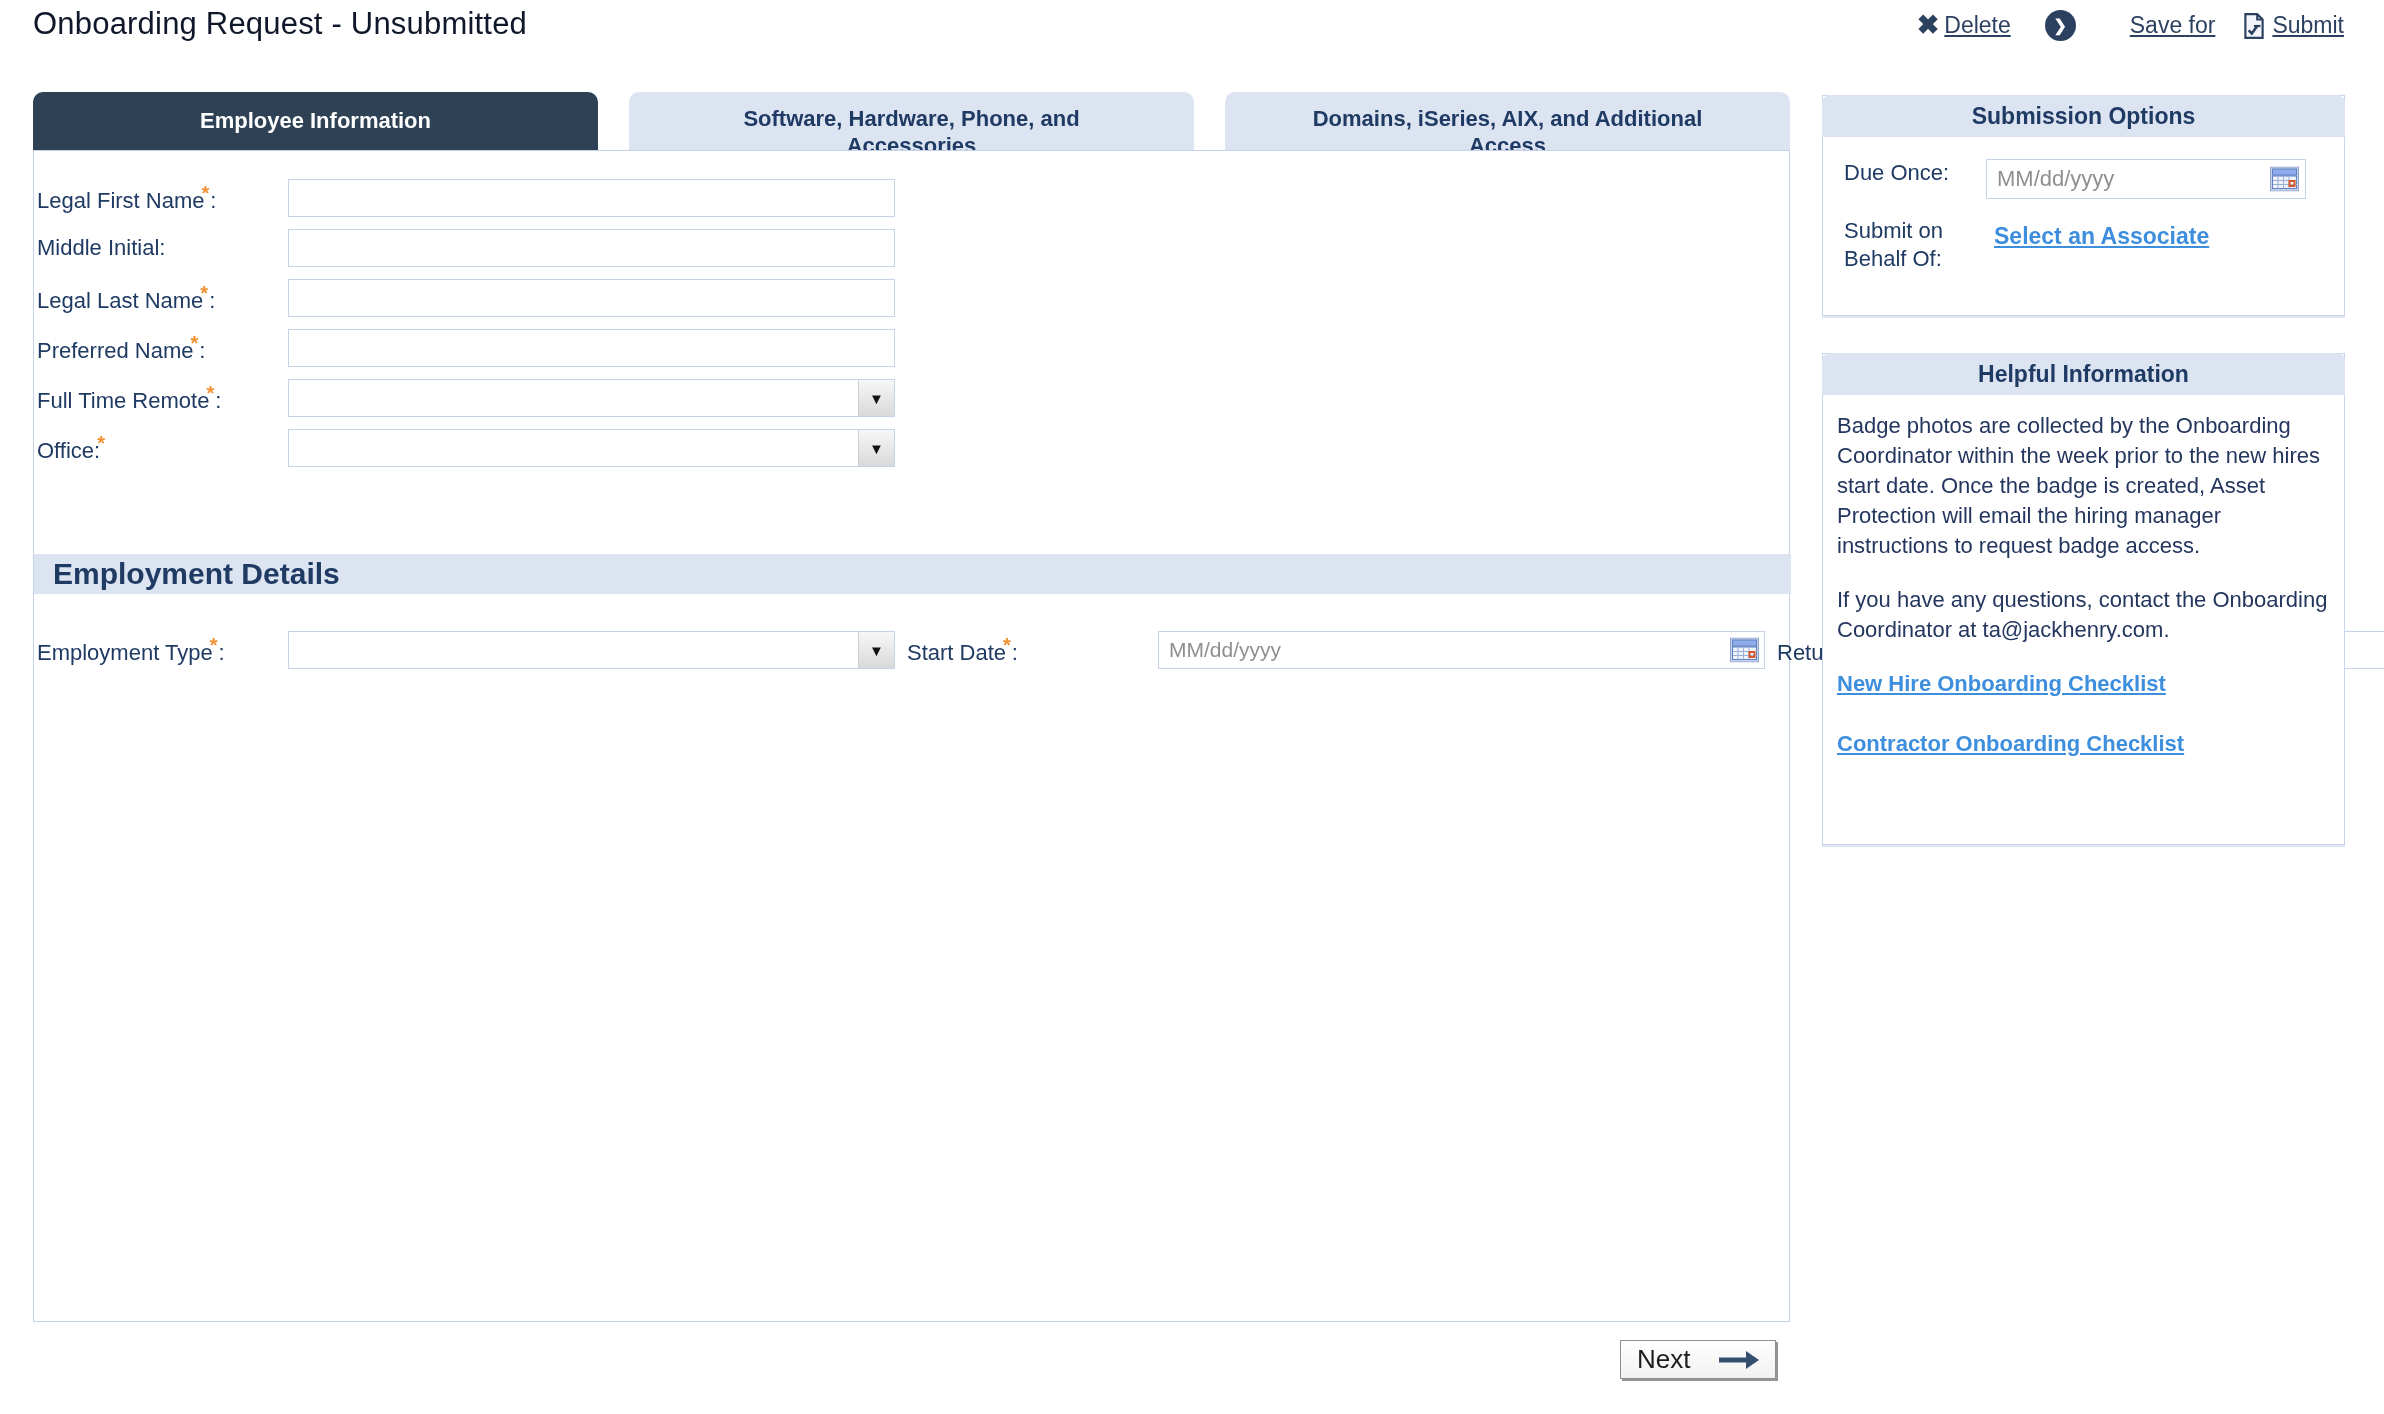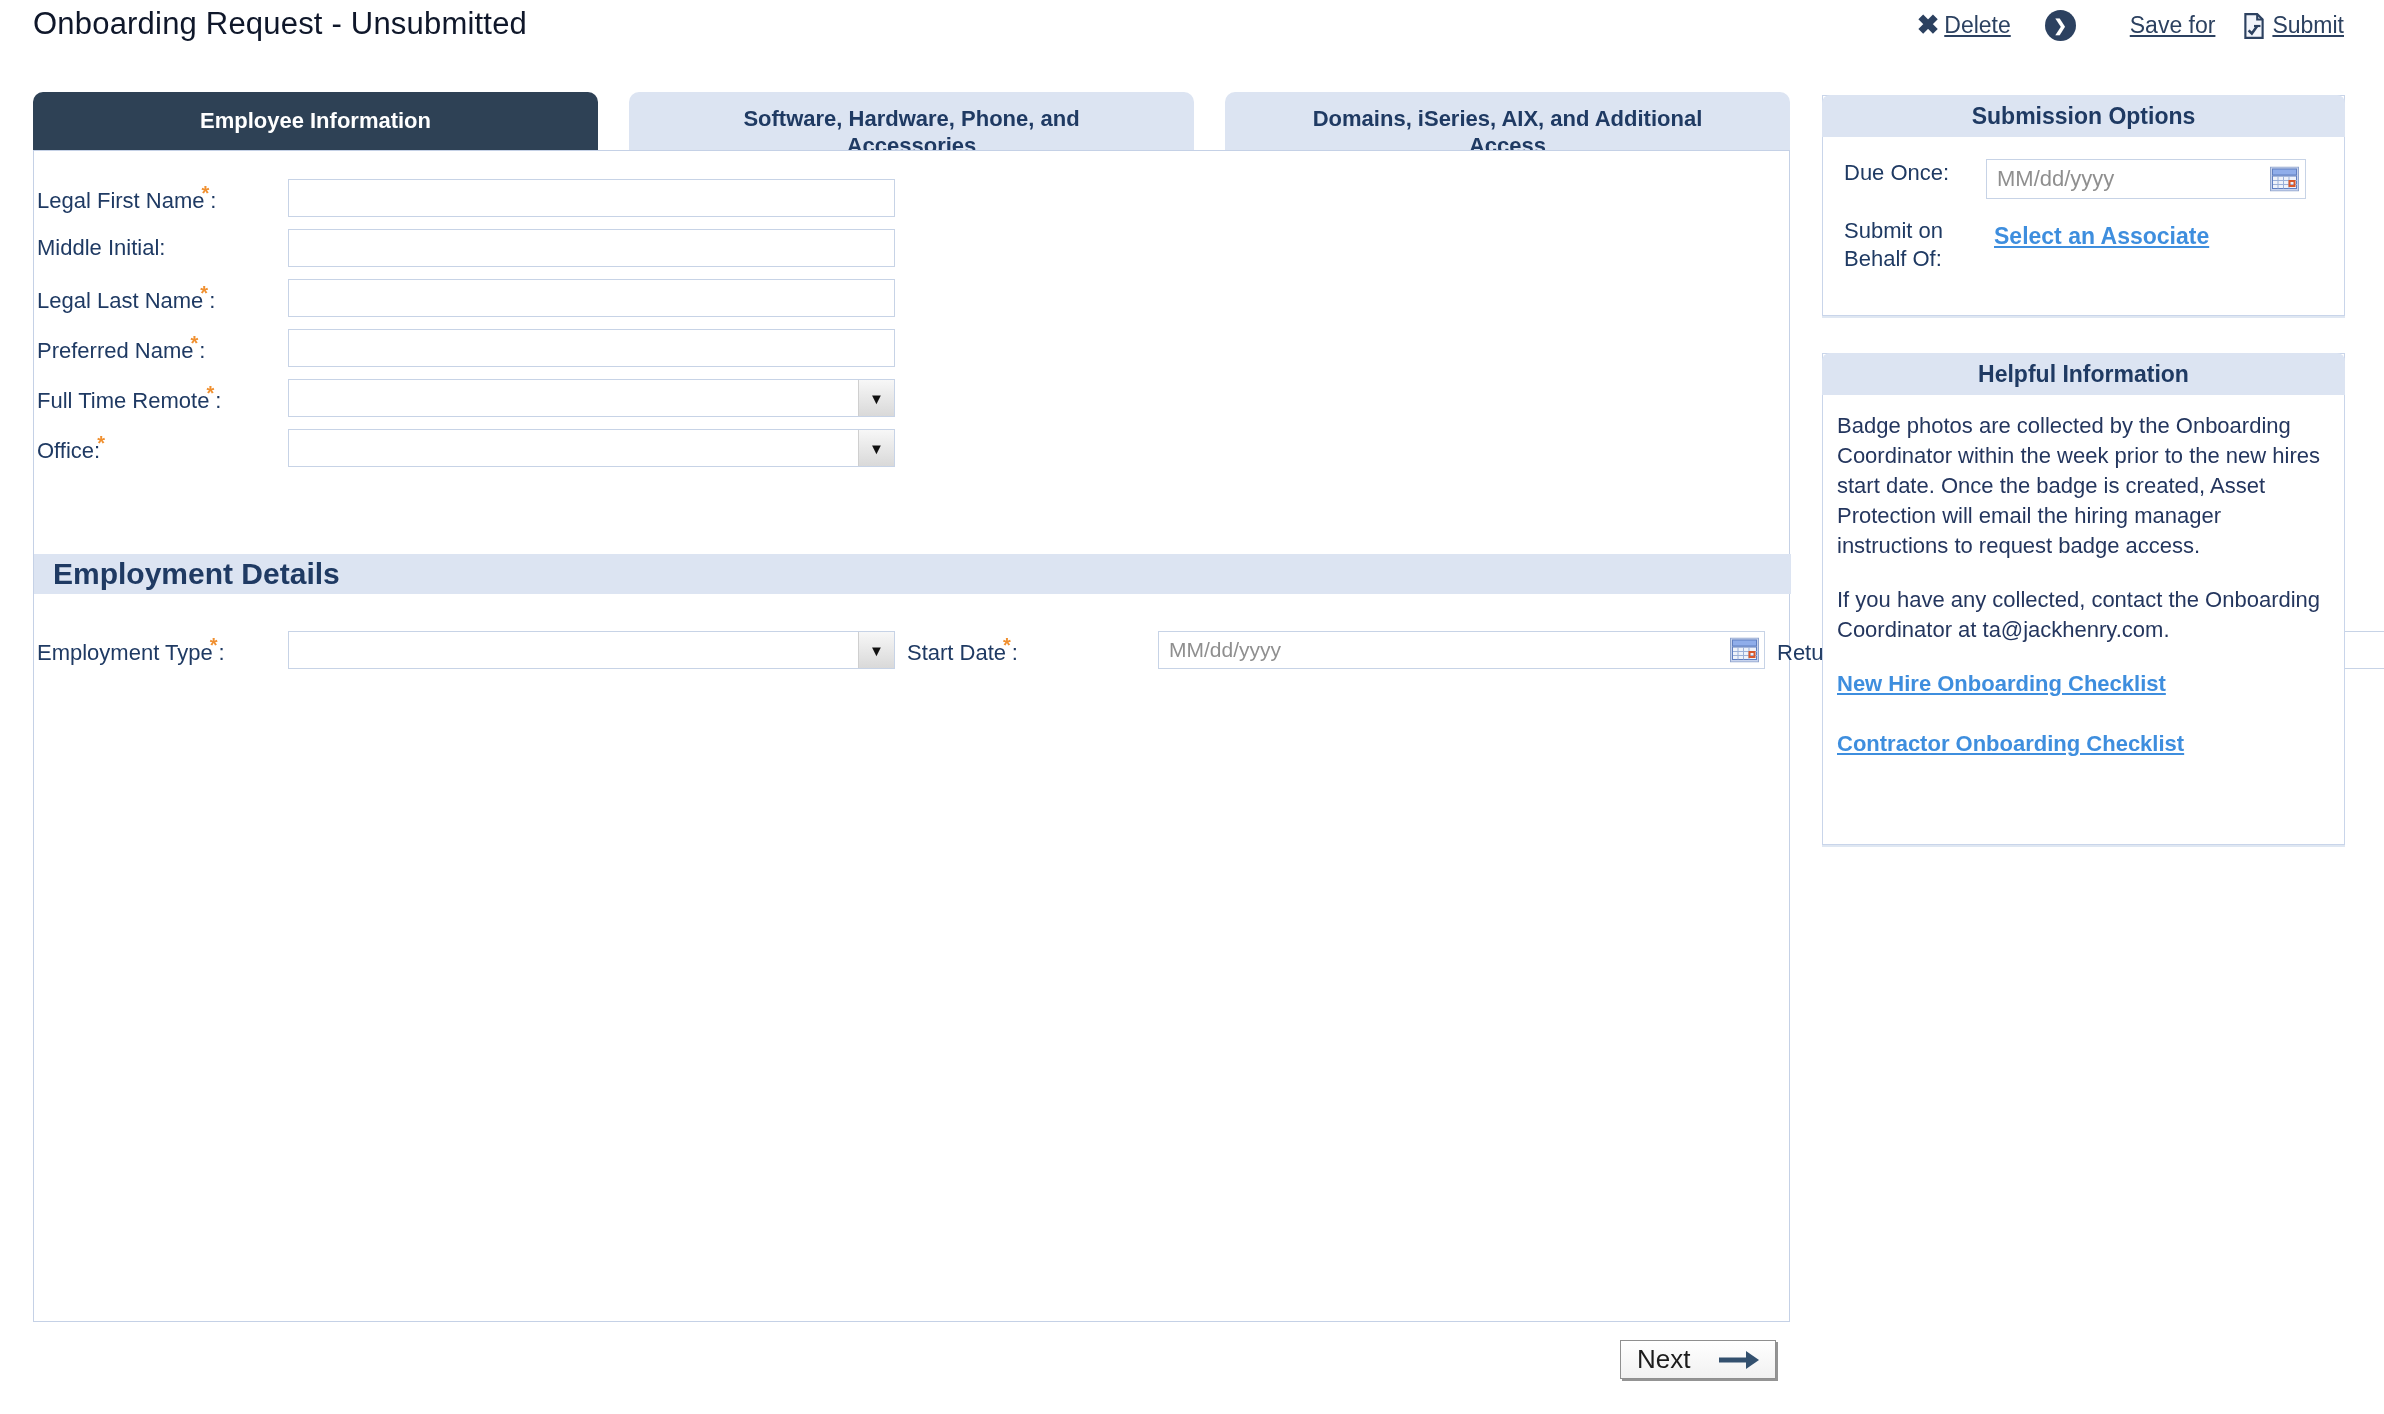--- a/index.html
+++ b/index.html
@@ -262,17 +262,17 @@
   <div class="srow" style="margin-top:18px;">
     <span class="slbl">Submit on Behalf Of:</span>
     <span class="bluelink behalf-link">Select an Associate</span>
   </div>
 </div>
 
 <div class="sbox" id="helpful-box">
   <div class="shead">Helpful Information</div>
   <div class="helpbody">
     <p>Badge photos are collected by the Onboarding Coordinator within the week prior to the new hires start date. Once the badge is created, Asset Protection will email the hiring manager instructions to request badge access.</p>
-    <p>If you have any collected, contact the Onboarding Coordinator at ta@jackhenry.com.</p>
+    <p>If you have any questions, contact the Onboarding Coordinator at ta@jackhenry.com.</p>
     <span class="bluelink helplink">New Hire Onboarding Checklist</span>
     <span class="bluelink helplink">Contractor Onboarding Checklist</span>
   </div>
 </div>
 
 </body></html>

